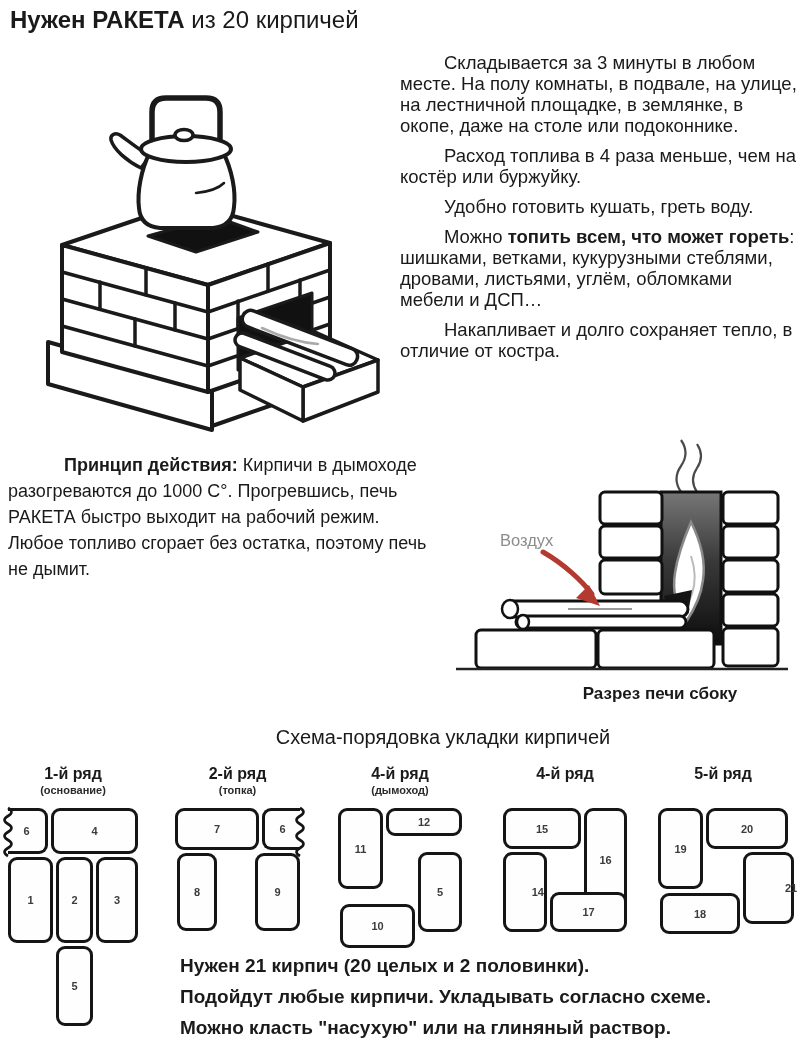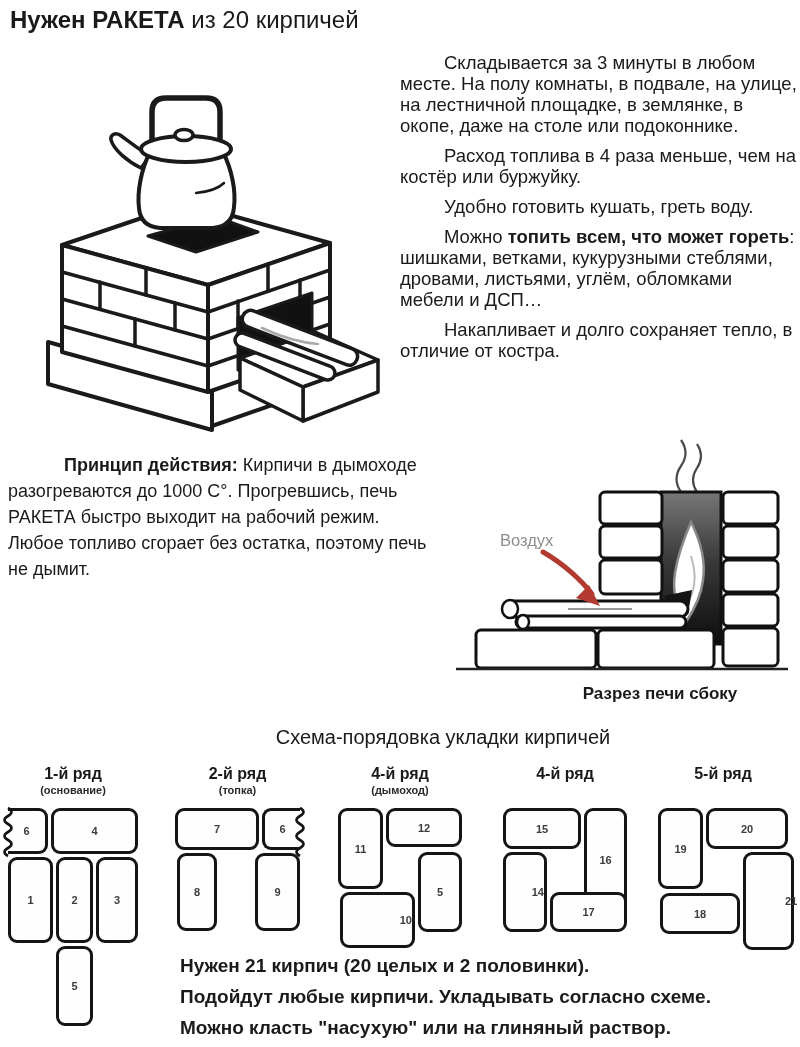--- a/index.html
+++ b/index.html
@@ -234,27 +234,27 @@
         </div>
       </div>
   </div>
   <div class="scheme-col" style="left:338px;width:124px;">
     <div class="row-head">4-й ряд</div>
     <div class="row-sub">(дымоход)</div>
     <div class="bricks-host" style="width:124px;height:126px;">
         <div class="brick" style="left: 0px; top: 0px; width: 45px; height: 81px;">
           <span class="bnum">11</span>
         </div>
-        <div class="brick" style="left: 48px; top: 0px; width: 76px; height: 39px;">
+        <div class="brick" style="left: 48px; top: 0px; width: 76px; height: 28px;">
           <span class="bnum">12</span>
         </div>
         <div class="brick" style="left: 80px; top: 44px; width: 44px; height: 80px;">
           <span class="bnum">5</span>
         </div>
-        <div class="brick" style="left: 2px; top: 84px; width: 75px; height: 56px; justify-content: flex-end;">
+        <div class="brick" style="left: 2px; top: 96px; width: 75px; height: 44px;">
           <span class="bnum">10</span>
         </div>
       </div>
   </div>
   <div class="scheme-col" style="left:503px;width:124px;">
     <div class="row-head">4-й ряд</div>
     <div class="row-sub"></div>
     <div class="bricks-host" style="width:124px;height:126px;">
         <div class="brick" style="left: 0px; top: 0px; width: 78px; height: 41px;">
           <span class="bnum">15</span>
@@ -273,21 +273,21 @@
   <div class="scheme-col" style="left:658px;width:130px;">
     <div class="row-head">5-й ряд</div>
     <div class="row-sub"></div>
     <div class="bricks-host" style="width:130px;height:127px;">
         <div class="brick" style="left: 0px; top: 0px; width: 45px; height: 81px;">
           <span class="bnum">19</span>
         </div>
         <div class="brick" style="left: 48px; top: 0px; width: 82px; height: 41px;">
           <span class="bnum">20</span>
         </div>
-        <div class="brick" style="left: 85px; top: 44px; width: 45px; height: 98px; padding-left: 45px;">
+        <div class="brick" style="left: 85px; top: 44px; width: 45px; height: 72px; padding-left: 45px;">
           <span class="bnum">21</span>
         </div>
         <div class="brick" style="left: 2px; top: 85px; width: 80px; height: 41px;">
           <span class="bnum">18</span>
         </div>
       </div>
   </div>
 
   <div class="footer">
     <div>Нужен 21 кирпич (20 целых и 2 половинки).</div>

